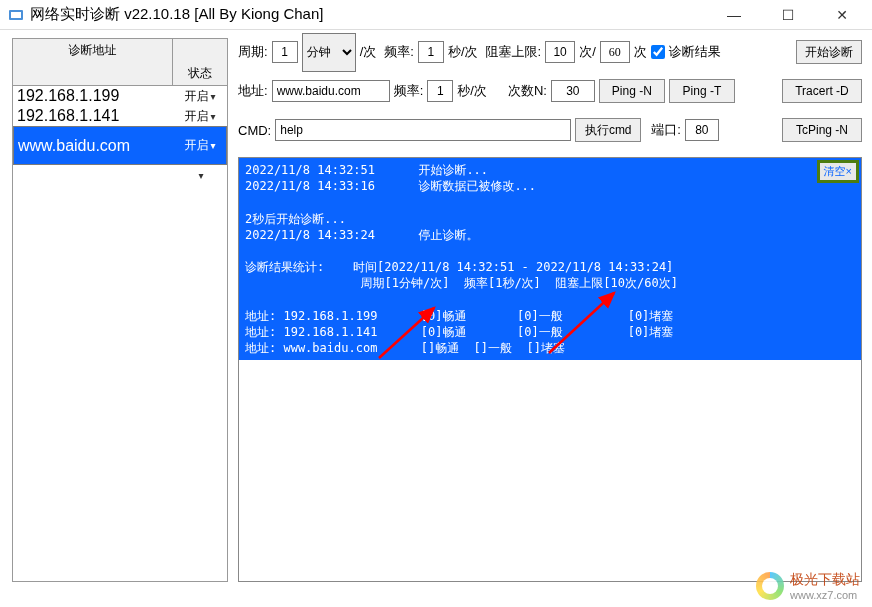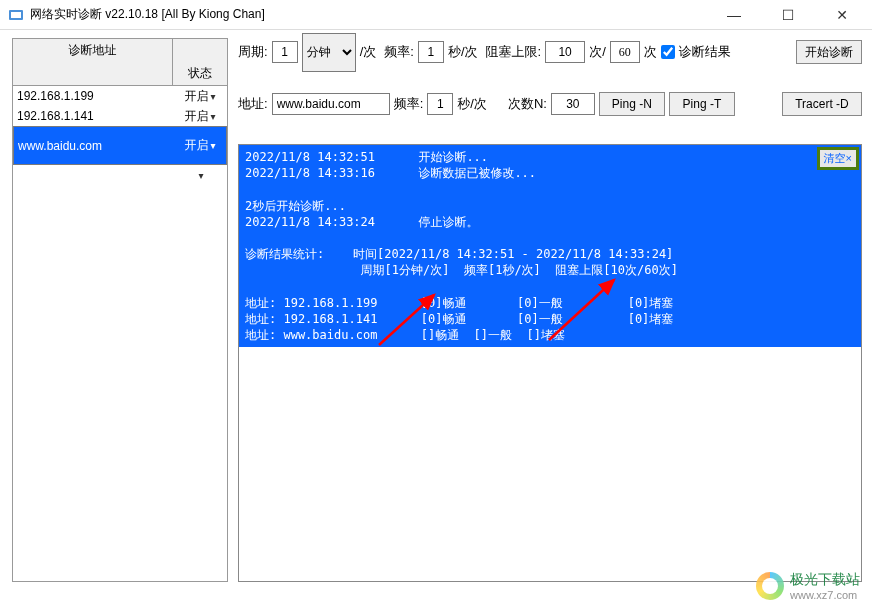--- a/index.html
+++ b/index.html
@@ -1,54 +1,54 @@
 <!DOCTYPE html>
 <html><head>
 <meta charset="utf-8">
 <style>
 * { box-sizing: border-box; margin: 0; padding: 0; }
 body { font-family: "Microsoft YaHei", "SimSun", Arial, sans-serif; font-size: 12px; background: #fff; width: 872px; height: 607px; overflow: hidden; position: relative; }
 .titlebar { height: 30px; border-bottom: 1px solid #ddd; display: flex; align-items: center; padding: 0 8px; }
 .titlebar .icon { width: 16px; height: 16px; margin-right: 6px; display:inline-flex; align-items:center; justify-content:center; }
-.titlebar .title { flex: 1; font-size: 12px; }
+.titlebar .title { flex: 1; font-size: 15px; }
 .winbtns { display: flex; gap: 18px; margin-right: 4px; }
 .winbtn { width: 36px; height: 24px; display:flex;align-items:center;justify-content:center; font-size:14px; color:#333; }
 .main { display: flex; height: 552px; }
 .leftcol { width: 232px; padding: 8px 4px 0 12px; display:flex; flex-direction:column; }
 .lefthead { display:flex; border:1px solid #999; background:#f0f0f0; }
 .lefthead .c1 { width: 160px; text-align:center; padding:3px 0; border-right:1px solid #999; }
 .lefthead .c2 { flex:1; text-align:center; padding:3px 0;margin-top:23px; }
 .rows { border:1px solid #999; border-top:none; flex:1; background:#fff; overflow:hidden; }
 .row { display:flex; height:20px; align-items:center; }
-.row .a { width:160px; padding:2px 4px; font-size:12px; }
+.row .a { width:160px; padding:2px 4px; font-size:16px; }
 .row .b { flex:1; padding:2px 2px; display:flex; align-items:center; gap:2px; font-size:12px; justify-content:center; }
 .row.sel { background:#0a64ff; color:#fff; }
 .row.sel .a { color:#fff; }
 .dd { font-size:10px; color:#333; }
 .row.sel .dd { color:#fff; }
 .legendbar { height:20px; display:flex; align-items:center; gap:6px; padding:2px 2px; background:#f7f7f7; border-top:1px solid #ccc; }
 .sq { width:18px; height:14px; display:inline-block; }
 .yellow{background:#ffff00;} .green{background:#00ff00;} .red{background:#ff0000;}
-.rightcol { flex:1; padding:8px 10px 0 6px; display:flex; flex-direction:column; gap:24px; }
+.rightcol { flex:1; padding:8px 10px 0 6px; display:flex; flex-direction:column; gap:11px; }
 .formrow { display:flex; align-items:center; gap:4px; height:28px; }
 .lbl { font-size:13px; }
 .inp { border:1px solid #7a7a7a; height:22px; padding:0 4px; font-size:12px; text-align:center; }
 .inp.left { text-align:left; }
 .sel { border:1px solid #7a7a7a; height:39px; font-size:12px; }
 .btn { border:1px solid #888; background:#efefef; height:24px; padding:0 8px; font-size:12px; min-width:66px; cursor:pointer; font-family:inherit; }
 .btn.wide { min-width:80px; }
 .cb { width:14px; height:14px; }
 .console-wrap { flex:1; border:1px solid #888; margin-top:2px; position:relative; background:#fff; }
 .console-blue { background:#0a64ff; color:#fff; font-family:"SimSun","Consolas",monospace; font-size:12px; line-height:1.35; padding:4px 6px; white-space:pre; }
 .clearbtn { position:absolute; top:2px; right:2px; background:#e8e8e8; color:#0a64ff; font-size:11px; padding:1px 4px; border:3px solid #4d7c0f; }
 .arrow { position:absolute; pointer-events:none; }
 .watermark { position:absolute; right:12px; bottom:6px; display:flex; align-items:center; gap:6px; opacity:0.9; }
 .watermark .logo { width:28px; height:28px; border-radius:50%; background: conic-gradient(#4ac3ff, #88e06b, #ffe14a, #ffa04a); position:relative; }
 .watermark .logo:after{content:"";position:absolute;inset:6px;background:#fff;border-radius:50%;}
-.watermark .txt { font-size:14px; color:#15803d; }
+.watermark .txt { font-size:14px; color:#c2410c; }
 .watermark .url { font-size:11px; color:#888; }
 </style>
 </head>
 <body>
 
 <div class="titlebar">
   <span class="icon">
     <svg width="16" height="16" viewBox="0 0 16 16">
         <rect x="1" y="3" width="14" height="10" rx="1" fill="#4a90d9"></rect>
         <rect x="3" y="5" width="10" height="6" fill="#fff"></rect>
@@ -103,21 +103,21 @@
   <div class="rightcol">
     <div class="formrow">
       <span class="lbl">周期:</span>
       <input class="inp" style="width: 26px;" value="1">
       <select class="sel" style="width:54px"><option>分钟</option></select>
       <span class="lbl">/次</span>
       <span class="lbl" style="margin-left:4px">频率:</span>
       <input class="inp" style="width: 26px;" value="1">
       <span class="lbl">秒/次</span>
       <span class="lbl" style="margin-left:4px">阻塞上限:</span>
-      <input class="inp" style="width: 40px;" value="10">
+      <input class="inp" style="width: 30px;" value="10">
       <span class="lbl">次/</span>
       <input class="inp" style="width: 30px; font-family: Liberation Serif, serif;" value="60">
       <span class="lbl">次</span>
       <input type="checkbox" class="cb" checked="" style="">
       <span class="lbl">诊断结果</span>
       <button class="btn" style="margin-left:auto">开始诊断</button>
     </div>
 
     <div class="formrow">
       <span class="lbl">地址:</span>
@@ -125,20 +125,28 @@
       <span class="lbl">频率:</span>
       <input class="inp" style="width: 26px;" value="1">
       <span class="lbl">秒/次</span>
       <span class="lbl" style="margin-left:17px">次数N:</span>
       <input class="inp" style="width: 44px;" value="30">
       <button class="btn">Ping -N</button>
       <button class="btn">Ping -T</button>
       <button class="btn wide" style="margin-left:auto">Tracert -D</button>
     </div>
 
+    <div class="formrow">
+      <span class="lbl">CMD:</span>
+      <input class="inp left" style="width: 296px;" value="help">
+      <button class="btn">执行cmd</button>
+      <span class="lbl" style="margin-left:6px">端口:</span>
+      <input class="inp" style="width: 34px;" value="80">
+      <button class="btn wide" style="margin-left:auto">TcPing -N</button>
+    </div>
 
     <div class="console-wrap">
       <div class="clearbtn">清空×</div>
       <div class="console-blue">2022/11/8 14:32:51      开始诊断...
 2022/11/8 14:33:16      诊断数据已被修改...
 
 2秒后开始诊断...
 2022/11/8 14:33:24      停止诊断。
 
 诊断结果统计:    时间[2022/11/8 14:32:51 - 2022/11/8 14:33:24]

